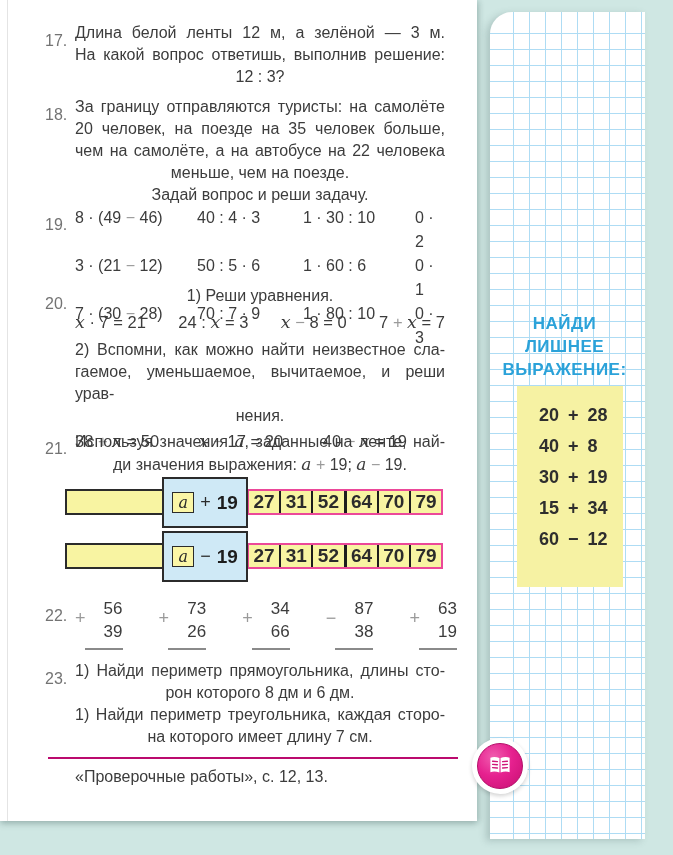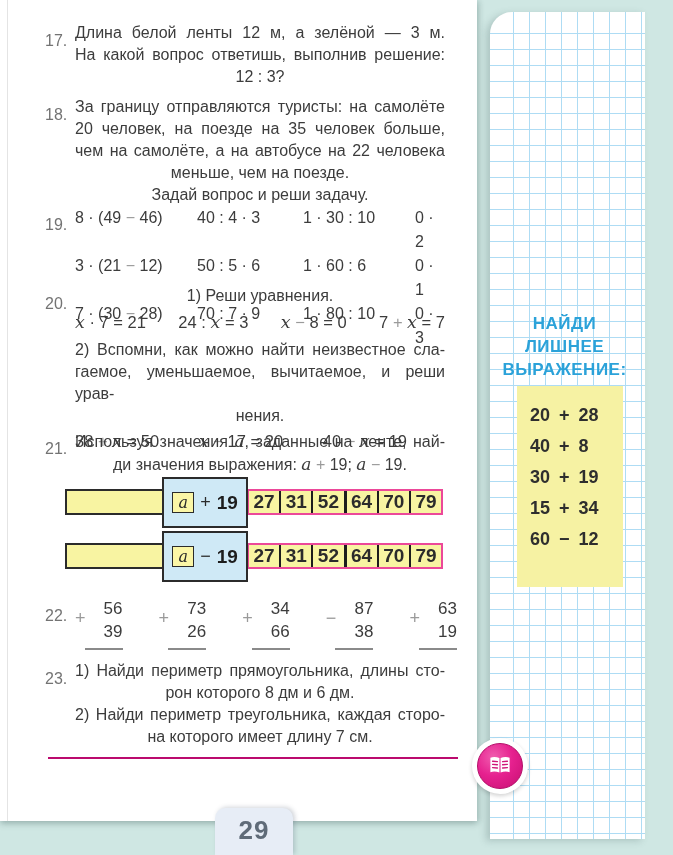--- a/index.html
+++ b/index.html
@@ -65,21 +65,21 @@
   #sheet{position:absolute;left:490px;top:12px;width:155px;height:827px;background-color:#ffffff;
          border-top-left-radius:22px;box-shadow:-4px 2px 7px rgba(70,100,100,.25);
          background-image:
            repeating-linear-gradient(0deg,transparent 0 15px,#aedcf4 15px 16px),
            repeating-linear-gradient(90deg,transparent 0 15px,#aedcf4 15px 16px);
          background-position:8px 10px;}
   #sheet-title{position:absolute;left:0;right:6px;top:300px;text-align:center;color:#2ba2d9;
                font-size:17px;font-weight:bold;line-height:23px;letter-spacing:.5px;}
   #expr-box{position:absolute;left:27px;top:374px;width:106px;height:201px;background:#f6f2a3;
             padding-top:14px;box-sizing:border-box;}
-  .expr{padding-left:13px;font-size:18px;font-weight:bold;color:#2e2e2e;line-height:31px;word-spacing:4px;white-space:nowrap;}
+  .expr{padding-left:22px;font-size:18px;font-weight:bold;color:#2e2e2e;line-height:31px;word-spacing:4px;white-space:nowrap;}
 
   
   #badge{position:absolute;left:472px;top:738px;width:56px;height:56px;border-radius:50%;background:#ffffff;
          box-shadow:0 2px 4px rgba(0,0,0,.18);display:flex;align-items:center;justify-content:center;z-index:6;}
   #badge-inner{width:44px;height:44px;border-radius:50%;
                background:radial-gradient(circle at 35% 30%, #f05caf 0%, #e6218f 45%, #c70f72 100%);
                border:1px solid #b30c67;display:flex;align-items:center;justify-content:center;}
 </style>
 </head>
 <body>
@@ -232,25 +232,26 @@
             <div class="rule"></div>
           </div>
         </div>
       </div>
     </div>
 
     <div class="task" style="top:660px;">
       <span class="tnum">23.</span>
       <div class="jl">1) Найди периметр прямоугольника, длины сто-</div>
       <div class="pl">рон которого 8 дм и 6 дм.</div>
-      <div class="jl">2) Найди периметр треугольника, каждая сторо-</div>
+      <div class="jl">1) Найди периметр треугольника, каждая сторо-</div>
       <div class="pl">на которого имеет длину 7 см.</div>
     </div>
 
     <div id="divider"></div>
+    <div id="footer-note">«Проверочные работы», с. 12, 13.</div>
   </div>
 
   <div id="sheet">
     <div id="sheet-title">
       <div>НАЙДИ</div>
       <div>ЛИШНЕЕ</div>
       <div>ВЫРАЖЕНИЕ:</div>
     </div>
     <div id="expr-box">
       <div class="expr">20 + 28</div>
@@ -271,17 +272,14 @@
           <line x1="5.6" y1="9.4" x2="10.4" y2="9.8"></line>
           <line x1="5.6" y1="12.6" x2="10.4" y2="13.0"></line>
           <line x1="15.6" y1="6.6" x2="20.4" y2="6.2"></line>
           <line x1="15.6" y1="9.8" x2="20.4" y2="9.4"></line>
           <line x1="15.6" y1="13.0" x2="20.4" y2="12.6"></line>
         </g>
       </svg>
     </div>
   </div>
 
-  <div id="page-tab">
-    <span>29</span>
-  </div>
 
 </div>
 
 </body></html>

